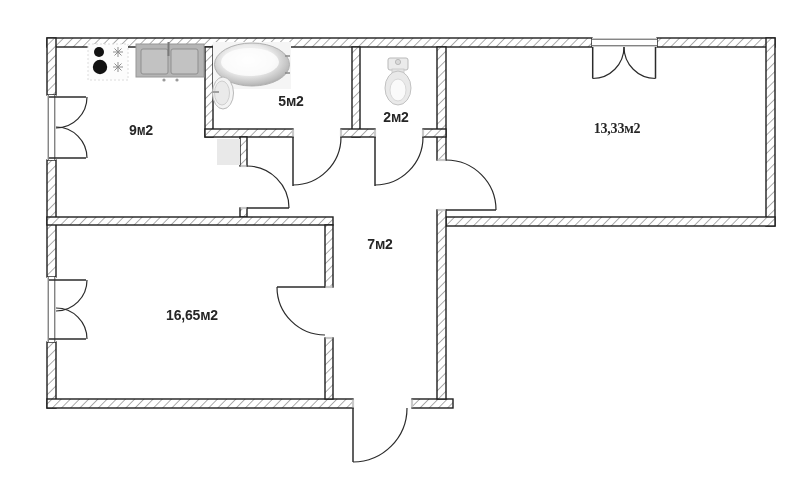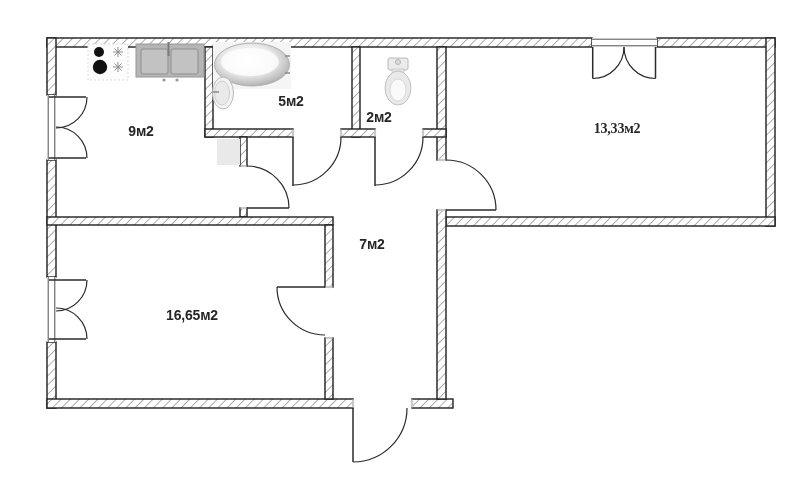--- a/index.html
+++ b/index.html
@@ -165,19 +165,19 @@
     <g>
       <rect x="388" y="58" width="20" height="12" rx="2" fill="#ebebeb" stroke="#b9b9b9" stroke-width="1"></rect>
       <circle cx="398" cy="62" r="2.6" fill="#d9d9d9" stroke="#b0b0b0" stroke-width="0.8"></circle>
       <rect x="392" y="69" width="12" height="4" fill="#e4e4e4" stroke="#c6c6c6" stroke-width="0.8"></rect>
       <ellipse cx="398" cy="88" rx="13" ry="17" fill="#e9e9e9" stroke="#c2c2c2" stroke-width="1"></ellipse>
       <ellipse cx="398" cy="90" rx="8" ry="11" fill="#fafafa" stroke="#d8d8d8" stroke-width="1"></ellipse>
     </g>
     <rect x="217" y="139" width="23" height="26" fill="var(--appliance-fill)"></rect>
   </svg>
 
-  <div class="room-label" style="left:141px;top:131px;">9м2</div>
+  <div class="room-label" style="left:141px;top:131px;font-family:Liberation Mono, monospace;">9м2</div>
   <div class="room-label" style="left:291px;top:101px;">5м2</div>
-  <div class="room-label" style="left:379px;top:117px;">2м2</div>
+  <div class="room-label" style="left:396px;top:117px;">2м2</div>
   <div class="room-label" style="left:617px;top:129px;font-family:Liberation Serif, serif;">13,33м2</div>
-  <div class="room-label" style="left:372px;top:244px;">7м2</div>
+  <div class="room-label" style="left:380px;top:244px;">7м2</div>
   <div class="room-label" style="left:192px;top:315px;">16,65м2</div>
 </div>
 
 </body></html>

